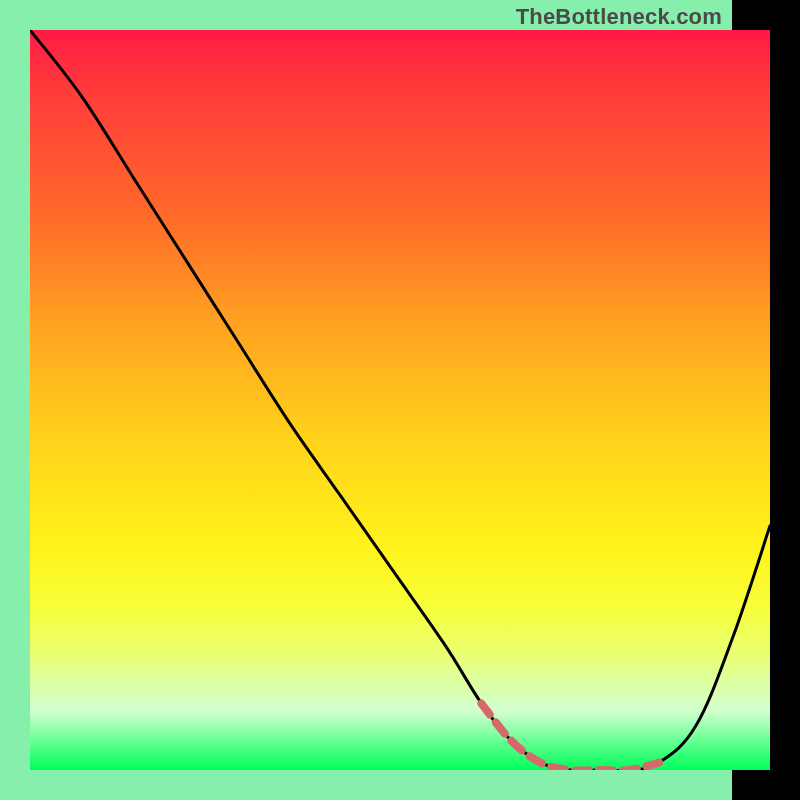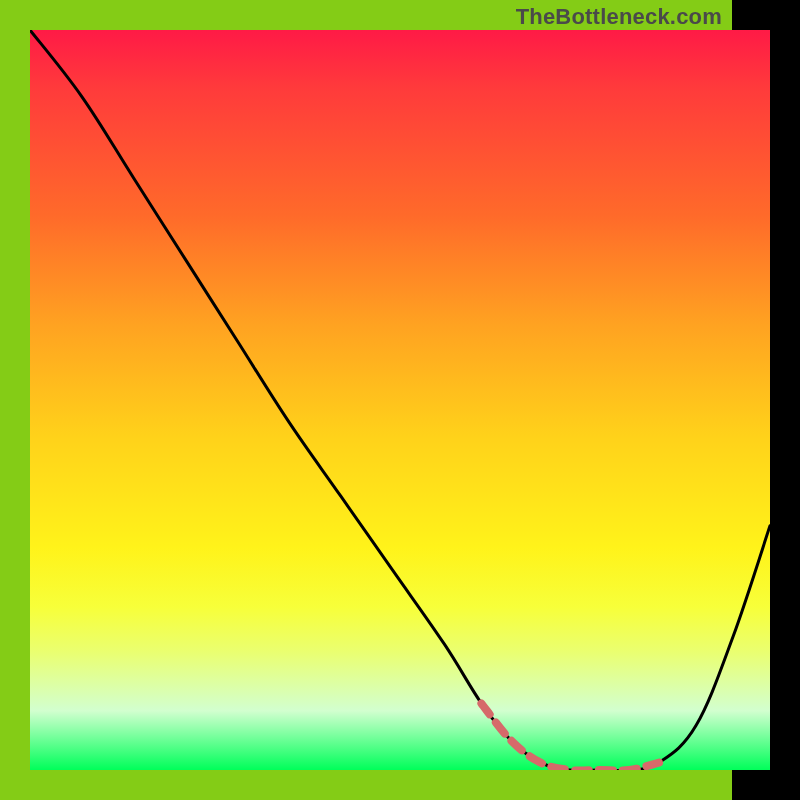--- a/index.html
+++ b/index.html
@@ -8,21 +8,21 @@
     width: 800px;
     height: 800px;
     background: #000;
     font-family: Arial, Helvetica, sans-serif;
     overflow: hidden;
   }
   .frame {
     position: relative;
     width: 732px;
     height: 800px;
-    background: #84cc16;
+    background: #86efac;
   }
   .watermark {
     position: absolute;
     top: 4px;
     right: 10px;
     color: #4a4a4a;
     font-size: 22px;
     font-weight: bold;
     letter-spacing: 0.2px;
     z-index: 4;

